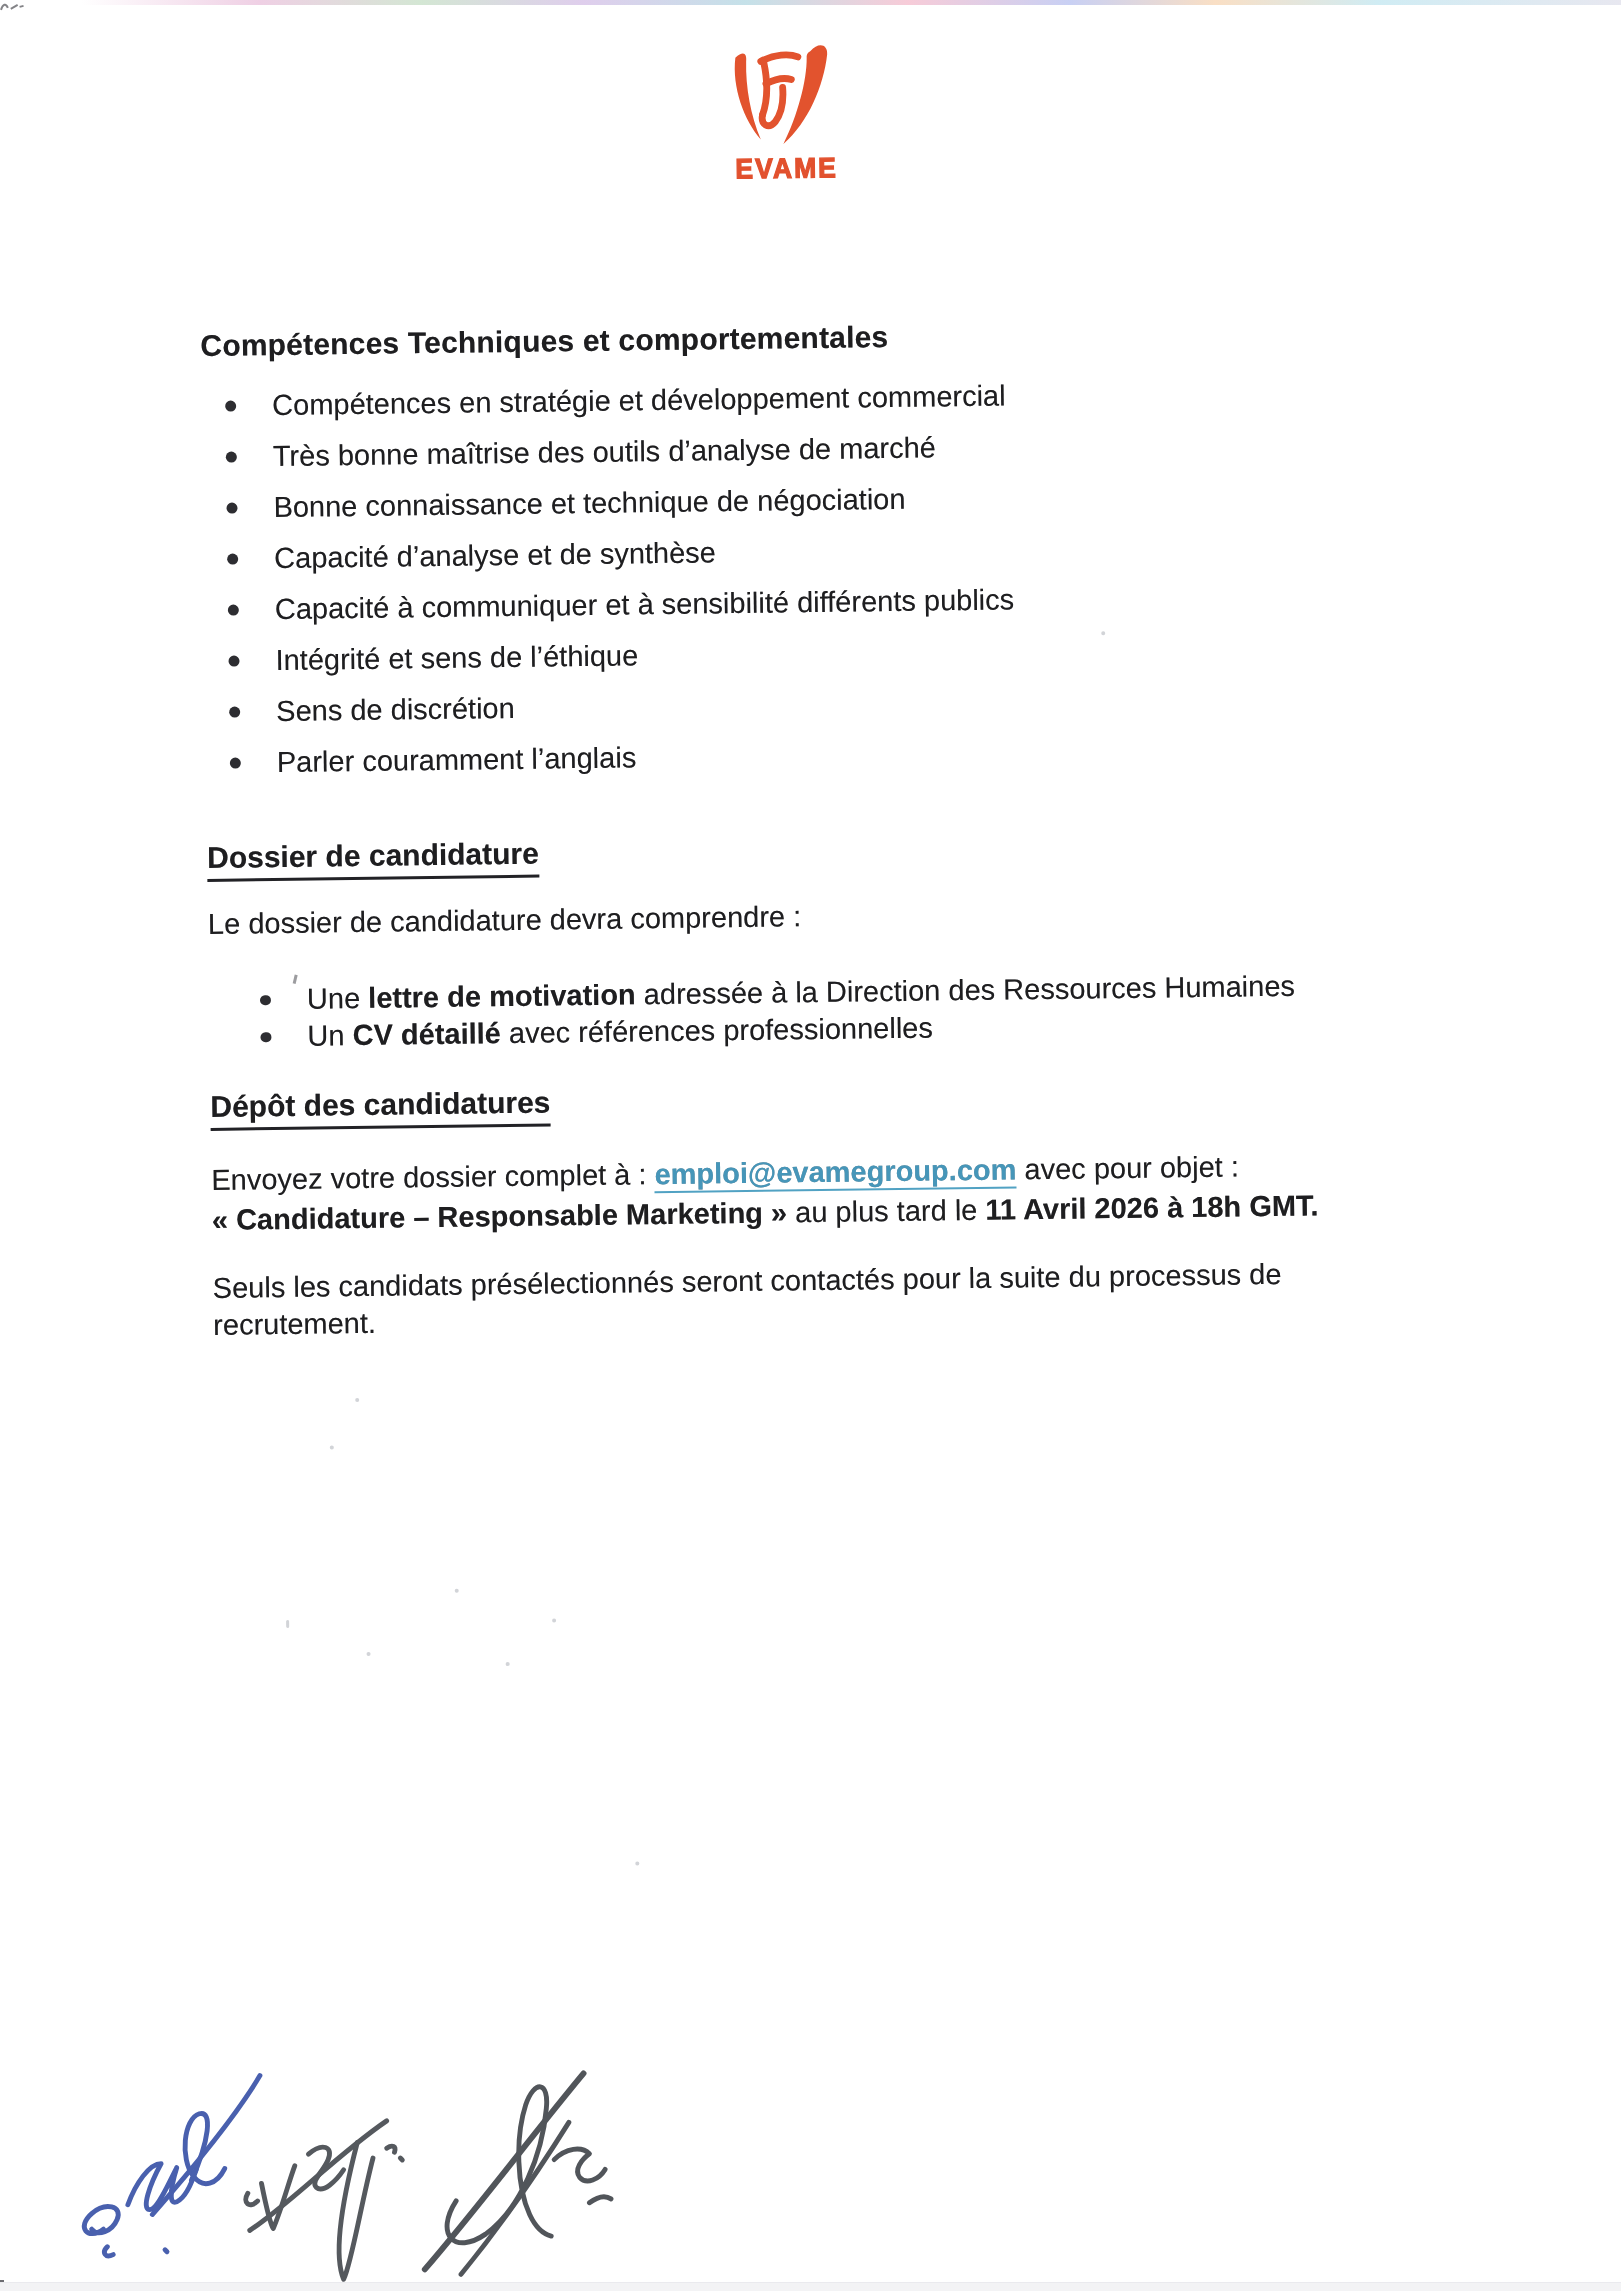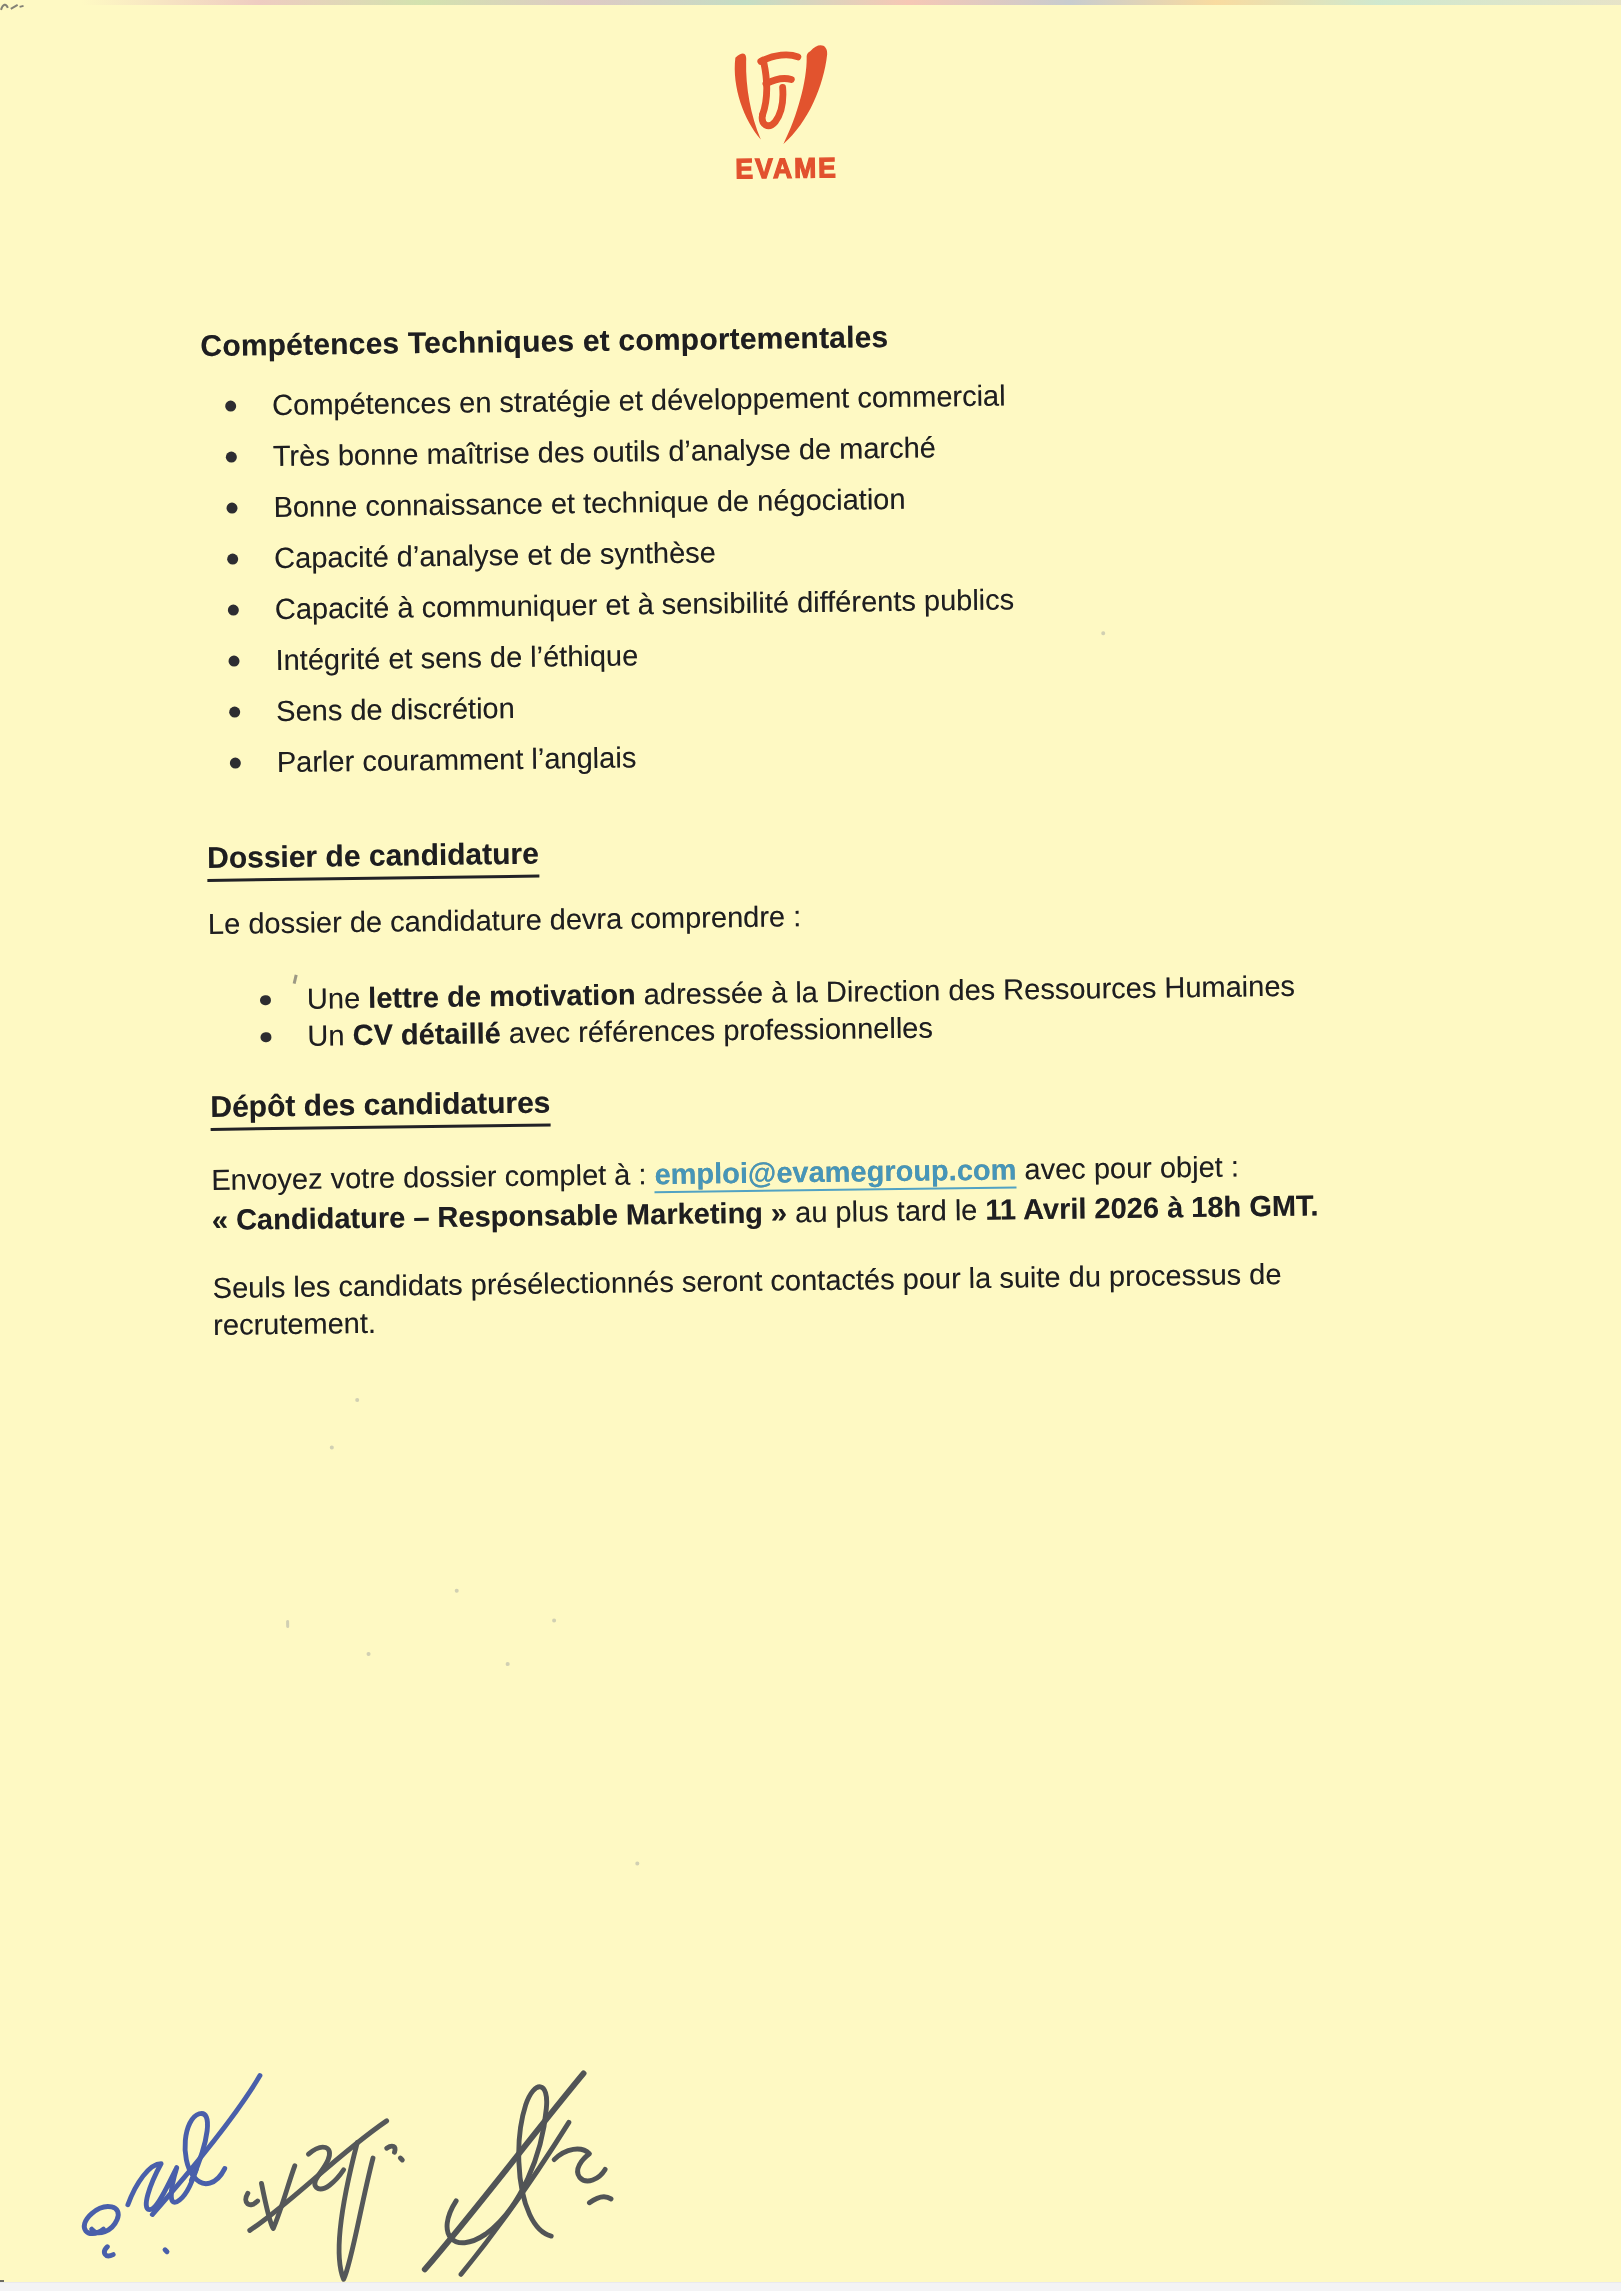--- a/index.html
+++ b/index.html
@@ -1,16 +1,16 @@
 <!DOCTYPE html>
 <html><head>
 <meta charset="utf-8">
 <style>
   html,body{margin:0;padding:0;background:#e9e9ec;}
-  .page{position:relative;width:1621px;height:2292px;background:#fef9c3;overflow:hidden;
+  .page{position:relative;width:1621px;height:2292px;background:#ffffff;overflow:hidden;
         font-family:"Liberation Sans",sans-serif;color:#1e1e20;}
   
   .top-artifact{position:absolute;left:0;top:0;width:1621px;height:4.9px;opacity:.75;
     background:linear-gradient(90deg,rgba(255,255,255,0) 0%,rgba(255,255,255,0) 5%,
       rgba(216,140,190,.55) 16%,rgba(140,190,140,.5) 26%,rgba(160,110,200,.45) 36%,
       rgba(100,175,195,.5) 46%,rgba(235,130,160,.55) 56%,rgba(110,130,225,.5) 66%,
       rgba(240,170,100,.5) 75%,rgba(130,205,225,.5) 85%,rgba(185,185,210,.45) 100%);}
   .bottom-strip{position:absolute;left:0;bottom:0;width:1621px;height:8.8px;background:#f3f3f5;border-top:1px solid #eaeaee;}
   .edge-tick{position:absolute;left:0;top:2280px;width:3.9px;height:9.8px;background:#3c3c42;opacity:.75;}
   .corner-mark{position:absolute;left:0;top:1px;}

